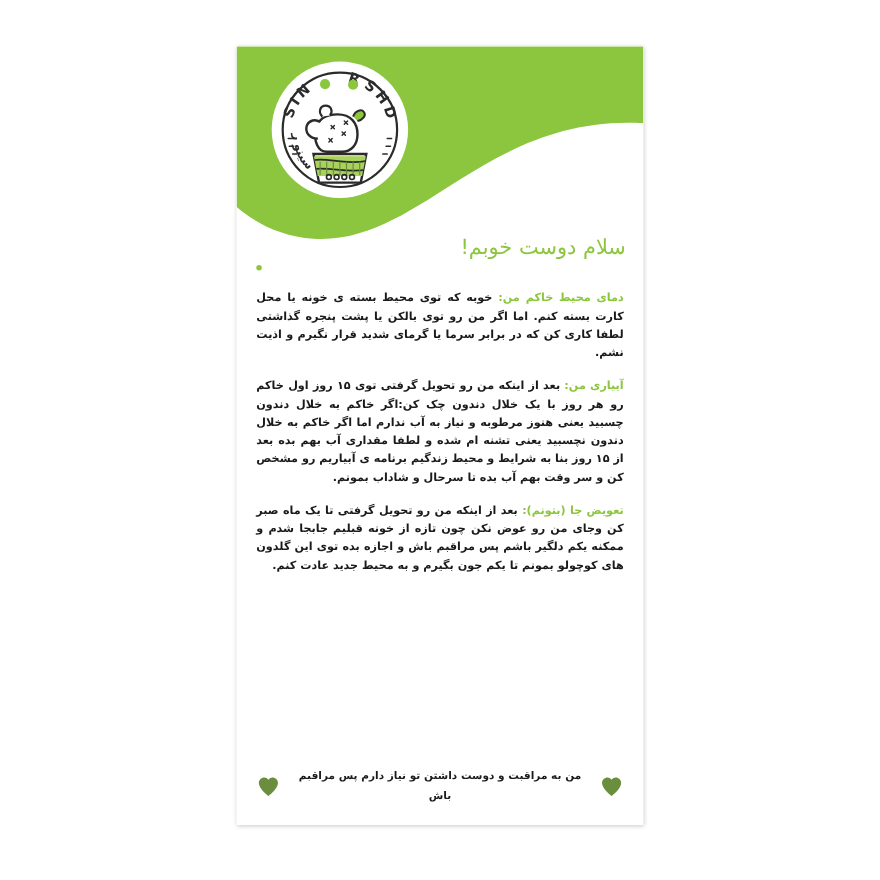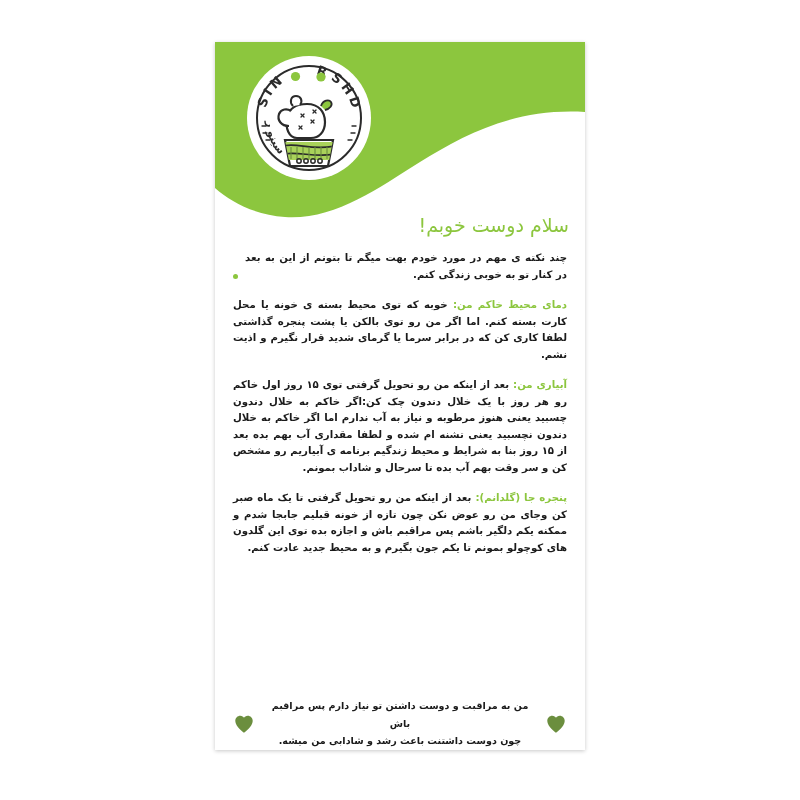--- a/index.html
+++ b/index.html
@@ -250,41 +250,40 @@
           </g>
         </svg>
       </div>
     </div>
 
     <div id="greeting">سلام دوست خوبم!</div>
 
     <div id="body">
 
 
-      <p class="para spaced bullet-line"><span class="bullet-dot"></span><span>چند نکته ی مهم در مورد خودم بهت میگم تا بتونم از این به بعد در کنار تو به خوبی زندگی کنم.</span></p>
+      <p class="para spaced bullet-line"><span class="bullet-dot"></span></p>
 
 
       <p class="para spaced"><span class="label">دمای محیط خاکم من:</span><span> خوبه که توی محیط بسته ی خونه یا محل کارت بسته کنم. اما اگر من رو توی بالکن یا پشت پنجره گذاشتی لطفا کاری کن که در برابر سرما یا گرمای شدید قرار نگیرم و اذیت نشم.</span></p>
 
       <p class="para spaced"><span class="label">آبیاری من:</span><span> بعد از اینکه من رو تحویل گرفتی توی ۱۵ روز اول خاکم رو هر روز با یک خلال دندون چک کن:اگر خاکم به خلال دندون چسبید یعنی هنوز مرطوبه و نیاز به آب ندارم اما اگر خاکم به خلال دندون نچسبید یعنی تشنه ام شده و لطفا مقداری آب بهم بده بعد از ۱۵ روز بنا به شرایط و محیط زندگیم برنامه ی آبیاریم رو مشخص کن و سر وقت بهم آب بده تا سرحال و شاداب بمونم.</span></p>
 
-      <p class="para spaced"><span class="label">پنجره جا (گلدانم):</span><span> بعد از اینکه من رو تحویل گرفتی تا یک ماه صبر کن وجای من رو عوض نکن چون تازه از خونه قبلیم جابجا شدم و ممکنه یکم دلگیر باشم پس مراقبم باش و اجازه بده توی این گلدون های کوچولو بمونم تا یکم جون بگیرم و به محیط جدید عادت کنم.</span></p>
+      <p class="para spaced"><span class="label">تعویض جا (بتونم):</span><span> بعد از اینکه من رو تحویل گرفتی تا یک ماه صبر کن وجای من رو عوض نکن چون تازه از خونه قبلیم جابجا شدم و ممکنه یکم دلگیر باشم پس مراقبم باش و اجازه بده توی این گلدون های کوچولو بمونم تا یکم جون بگیرم و به محیط جدید عادت کنم.</span></p>
 
     </div>
 
     <div id="footer">
       <div class="heart">
         <svg width="22" height="22" viewBox="0 0 24 24">
           <path d="M12 21.5 C12 21.5 2.5 14.6 2.5 8.6 C2.5 5.3 5 3 7.9 3 C9.9 3 11.3 4.1 12 5.3 C12.7 4.1 14.1 3 16.1 3 C19 3 21.5 5.3 21.5 8.6 C21.5 14.6 12 21.5 12 21.5 Z" fill="#6B8E3E"></path>
         </svg>
       </div>
 
       <div id="footer-text">
         <span class="fline">من به مراقبت و دوست داشتن تو نیاز دارم پس مراقبم باش</span>
-        <span class="fline">چون دوست داشتنت باعث رشد و شادابی من میشه.</span>
       </div>
 
       <div class="heart">
         <svg width="22" height="22" viewBox="0 0 24 24">
           <path d="M12 21.5 C12 21.5 2.5 14.6 2.5 8.6 C2.5 5.3 5 3 7.9 3 C9.9 3 11.3 4.1 12 5.3 C12.7 4.1 14.1 3 16.1 3 C19 3 21.5 5.3 21.5 8.6 C21.5 14.6 12 21.5 12 21.5 Z" fill="#6B8E3E"></path>
         </svg>
       </div>
     </div>
 
   </div>

